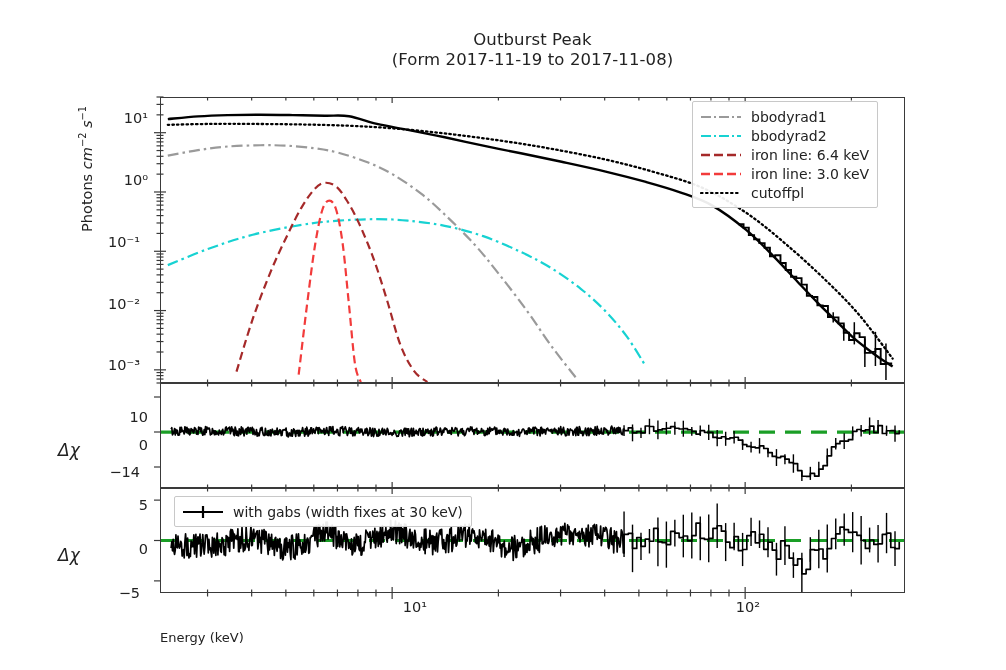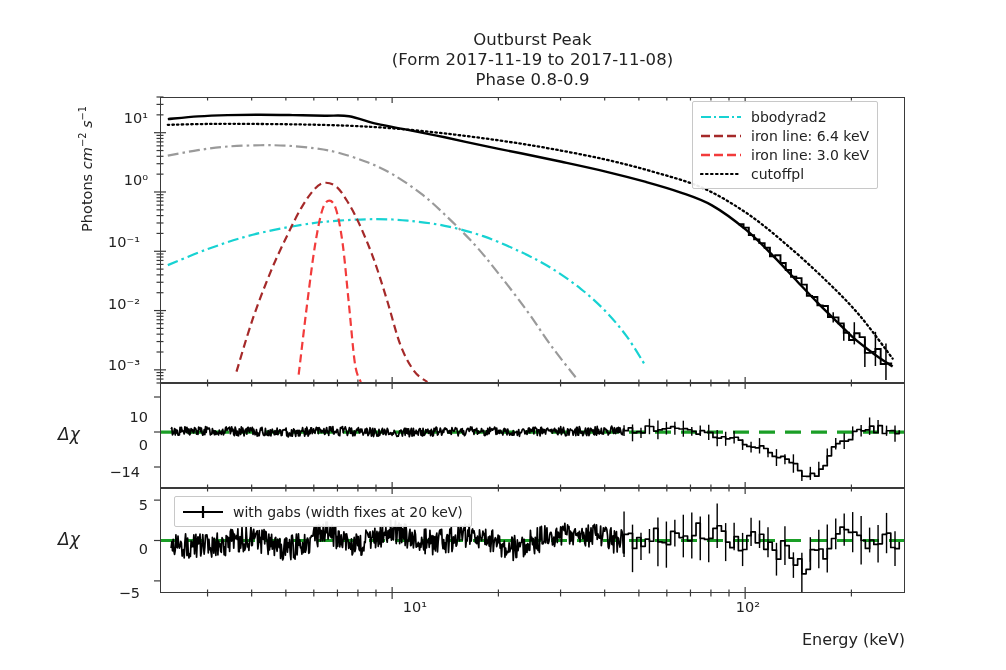--- a/index.html
+++ b/index.html
@@ -13,48 +13,47 @@
 
   .panel{position:absolute;box-sizing:border-box;border:1.4px solid #3a3a3a;background:#ffffff;overflow:hidden;}
   #panel-top{left:160px;top:97px;width:745px;height:286px;}
   #panel-mid{left:160px;top:383px;width:745px;height:105px;}
   #panel-bot{left:160px;top:488px;width:745px;height:105px;}
 
   .axis-svg{position:absolute;left:0;top:0;overflow:visible;}
 
   .ylabel-top{position:absolute;left:-4px;top:160px;width:180px;text-align:center;
      transform:rotate(-90deg);transform-origin:center center;font-size:14.5px;color:#222;white-space:nowrap;}
-  .ylabel-res{position:absolute;font-size:17px;color:#222;font-style:italic;white-space:nowrap;}
+  .ylabel-res{position:absolute;font-size:17px;color:#222;font-style:italic;white-space:nowrap;margin-top:16px;}
   #ylab-mid{left:58px;top:424px;}
   #ylab-bot{left:58px;top:529px;}
 
   .ytick-label{position:absolute;text-align:right;font-size:14.5px;color:#222;white-space:nowrap;width:70px;}
   .xtick-label{position:absolute;text-align:center;font-size:14.5px;color:#222;white-space:nowrap;width:60px;}
-  .xlabel{position:absolute;left:160px;top:630px;width:745px;text-align:right;font-size:16px;color:#222;}
+  .xlabel{position:absolute;left:160px;top:630px;width:745px;text-align:left;font-size:13px;color:#222;}
 
   .legend{position:absolute;box-sizing:border-box;background:rgba(255,255,255,0.92);
       border:1px solid #c8c8c8;border-radius:2px;padding:5px 8px 5px 7px;}
   #legend-top{left:692px;top:101px;}
   #legend-mid{left:174px;top:391px;}
   #legend-bot{left:174px;top:496px;}
   .legend-row{display:flex;align-items:center;height:19px;}
   .legend-key{width:42px;height:14px;margin-right:9px;flex:0 0 42px;}
   .legend-text{font-size:14px;color:#222;white-space:nowrap;line-height:14px;}
   sup{font-size:0.68em;vertical-align:super;}
 </style>
 </head>
 <body>
 
 <div id="root">
   <div class="figure">
 
     <div class="title-block">
       <div class="title-line">Outburst Peak</div>
       <div class="title-line">(Form 2017-11-19 to 2017-11-08)</div>
-      <div class="title-line">Phase 0.8-0.9</div>
     </div>
 
     <div class="ylabel-top">
       Photons <i>cm</i><sup>−2</sup> <i>s</i><sup>−1</sup>
     </div>
     <div class="ylabel-res" id="ylab-mid">Δχ</div>
     <div class="ylabel-res" id="ylab-bot">Δχ</div>
 
     <div class="ytick-label" style="left:78px;top:110px;">10¹</div>
     <div class="ytick-label" style="left:78px;top:172px;">10⁰</div>
@@ -391,20 +390,26 @@
         <line x1="160" y1="432" x2="154" y2="432" stroke="#3a3a3a" stroke-width="1.2"></line>
         <line x1="160" y1="467" x2="154" y2="467" stroke="#3a3a3a" stroke-width="1.2"></line>
         <line x1="160" y1="500.11538461538464" x2="154" y2="500.11538461538464" stroke="#3a3a3a" stroke-width="1.2"></line>
         <line x1="160" y1="540.5" x2="154" y2="540.5" stroke="#3a3a3a" stroke-width="1.2"></line>
         <line x1="160" y1="580.8846153846154" x2="154" y2="580.8846153846154" stroke="#3a3a3a" stroke-width="1.2"></line>
       </svg>
 
     <div class="legend" id="legend-top">
       <div class="legend-row">
         <svg class="legend-key" viewBox="0 0 42 14">
+            <line x1="1" y1="7" x2="41" y2="7" stroke="#9a9a9a" stroke-width="2.1" stroke-dasharray="10,3,2,3"></line>
+          </svg>
+        <span class="legend-text">bbodyrad1</span>
+      </div>
+      <div class="legend-row">
+        <svg class="legend-key" viewBox="0 0 42 14">
             <line x1="1" y1="7" x2="41" y2="7" stroke="#17d2d2" stroke-width="2.1" stroke-dasharray="10,3,2,3"></line>
           </svg>
         <span class="legend-text">bbodyrad2</span>
       </div>
       <div class="legend-row">
         <svg class="legend-key" viewBox="0 0 42 14">
             <line x1="1" y1="7" x2="41" y2="7" stroke="#a52929" stroke-width="2.4" stroke-dasharray="9,4"></line>
           </svg>
         <span class="legend-text">iron line: 6.4 keV</span>
       </div>
@@ -422,18 +427,18 @@
       </div>
     </div>
 
 
     <div class="legend" id="legend-bot">
       <div class="legend-row">
         <svg class="legend-key" viewBox="0 0 42 14">
           <line x1="1" y1="7" x2="41" y2="7" stroke="#000" stroke-width="2.2"></line>
           <line x1="21" y1="1" x2="21" y2="13" stroke="#000" stroke-width="2.2"></line>
         </svg>
-        <span class="legend-text">with gabs (width fixes at 20 keV)</span>
+        <span class="legend-text">with gabs (width fixes at 30 keV)</span>
       </div>
     </div>
 
   </div>
 </div>
 
 </body></html>

